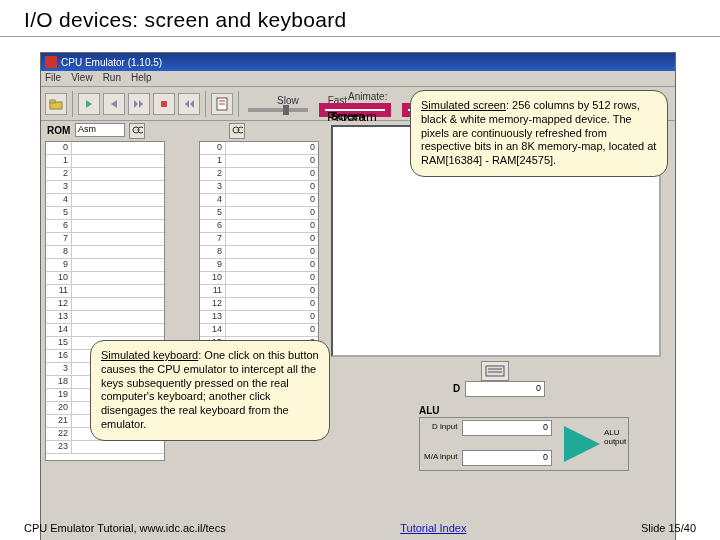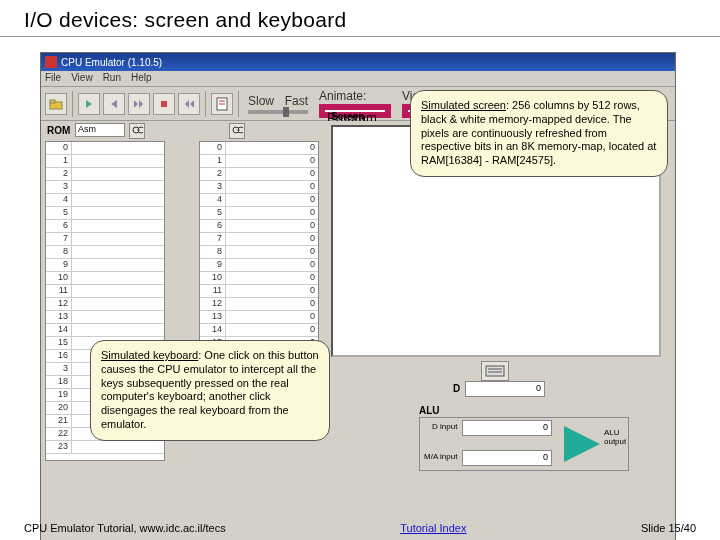--- a/index.html
+++ b/index.html
@@ -9,21 +9,21 @@
   .titlebar { height: 18px; background: linear-gradient(#1a3c8c,#2a5cc0); color: #fff; font-size: 10px; padding: 2px 4px; display: flex; align-items: center; }
   .titlebar-icon { width: 12px; height: 12px; background: #c33; margin-right: 4px; }
   .menubar { height: 16px; background: #d4d0c8; font-size: 10px; padding: 1px 4px; display: flex; gap: 10px; border-bottom: 1px solid #999; }
   .menubar span { color: #333; }
   .toolbar { height: 34px; background: #d4d0c8; border-bottom: 1px solid #999; display: flex; align-items: center; padding: 2px 4px; gap: 3px; }
   .tbtn { width: 22px; height: 22px; border: 1px solid #999; background: #e8e4dc; display: flex; align-items: center; justify-content: center; }
   .vsep { width: 1px; height: 26px; background: #999; margin: 0 2px; }
   .speed { display: flex; flex-direction: column; font-size: 8px; margin-left: 4px; }
   .slider { width: 60px; height: 4px; background: #999; position: relative; margin-top: 2px; }
   .slider::after { content: ""; position: absolute; left: 35px; top: -3px; width: 6px; height: 10px; background: #666; }
-  .tlabel { font-size: 12px; color: #333; }
+  .tlabel { font-size: 10px; color: #333; margin-left: 29px; }
   .tselect { border: 6px solid #be185d; background: #fff; font-size: 13px; height: 14px; padding: 0 2px; margin-top: 1px; }
   .tcol { display: flex; flex-direction: column; margin-left: 8px; }
   .workspace { position: absolute; top: 68px; left: 0; right: 0; bottom: 18px; background: #d4d0c8; }
   .panel-lbl { font-size: 10px; font-weight: bold; position: absolute; }
   .rom-lbl { left: 6px; top: 4px; }
   .ram-lbl { left: 162px; top: 20px; }
   .combo { position: absolute; left: 34px; top: 2px; width: 50px; height: 14px; border: 1px solid #888; background: #fff; font-size: 9px; padding: 0 2px; }
   .find-btn { position: absolute; top: 2px; width: 16px; height: 16px; border: 1px solid #888; background: #e8e4dc; display:flex; align-items:center; justify-content:center; }
   .find-rom { left: 88px; }
   .find-ram { left: 188px; }

